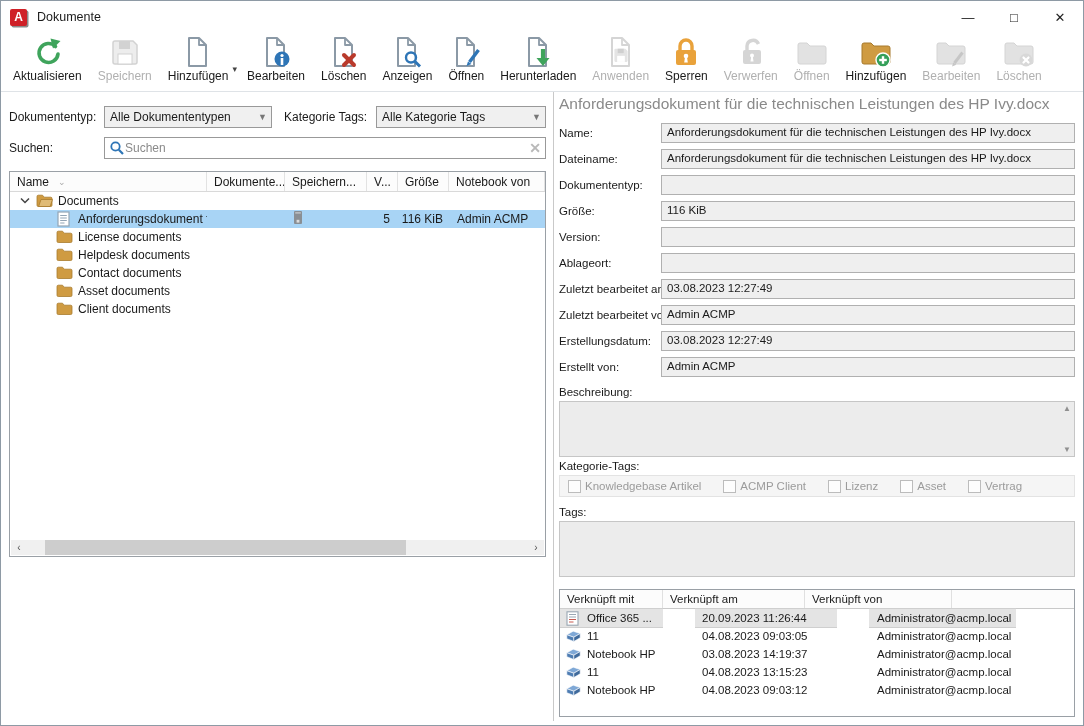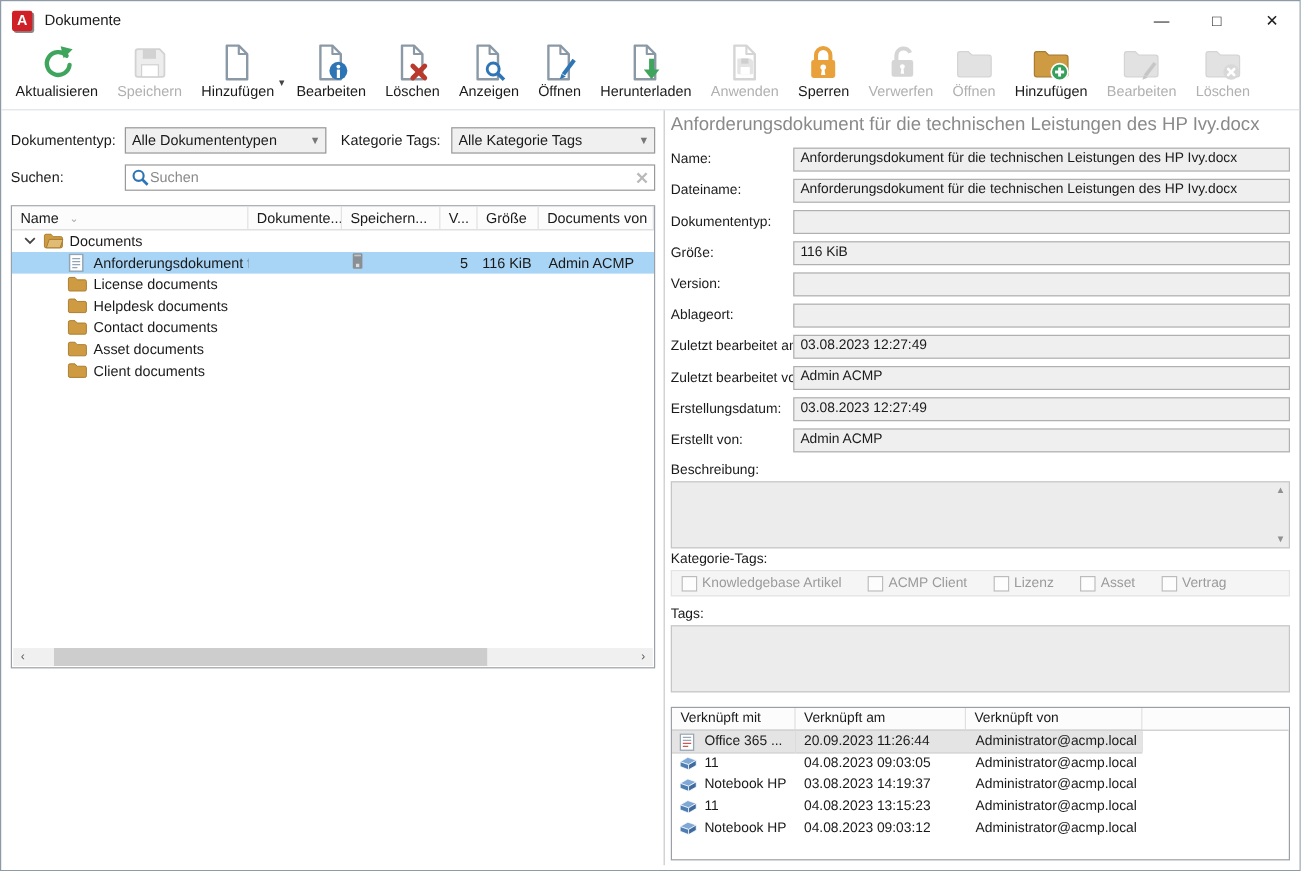--- a/index.html
+++ b/index.html
@@ -84,21 +84,21 @@
   .cat-item { display:flex; align-items:center; margin-right:22px; }
   .cb { width:13px; height:13px; background:#fdfdfd; border:1px solid #bcbcbc; margin-right:4px; flex:none; }
   .cat-item .cb-label { color:#9b9b9b; font-size:11.5px; white-space:nowrap; }
   .tags-box { height:56px; background:#ececec; border:1px solid #c6c6c6; margin-bottom:10px; }
 
   
   .links-table { flex:1; border:1px solid #9aa0a6; background:#fff; overflow:hidden; margin-top:2px; }
   .lhead { display:flex; height:19px; background:#fcfcfc; border-bottom:1px solid #c9c9c9; }
   .lhcell { display:flex; align-items:center; padding-left:7px; border-right:1px solid #e0e0e0; white-space:nowrap; font-size:11.5px; }
   .l0{width:103px;flex:none;} .l1{width:142px;flex:none;} .l2{width:147px;flex:none;} .l3{flex:1; border-right:none;}
-  .lrow { display:flex; height:18px; align-items:center; font-size:11.5px; }
+  .lrow { display:flex; height:18px; align-items:center; font-size:11.5px;gap:32px; }
   .lrow .lc { white-space:nowrap; overflow:hidden; display:flex; align-items:center; height:100%; }
   .lrow.selected .l0, .lrow.selected .l1, .lrow.selected .l2 { background:#e4e4e4; box-shadow:0 1px 0 #cfcfcf, 0 -1px 0 #cfcfcf; }
   .licon { width:18px; height:15px; margin:0 4px 0 5px; flex:none; }
   .lrow .l1 { padding-left:7px; } .lrow .l2 { padding-left:8px; }
 </style>
 </head>
 <body>
 
 <div class="window">
 
@@ -287,21 +287,21 @@
           <div class="thcell c2">
             <span>Speichern...</span>
           </div>
           <div class="thcell c3">
             <span>V...</span>
           </div>
           <div class="thcell c4">
             <span>Größe</span>
           </div>
           <div class="thcell c5">
-            <span>Documents von</span>
+            <span>Notebook von</span>
           </div>
         </div>
       <div class="tbody">
           <div class="trow">
             <div class="tname c0">
               <span class="tw-chev"><svg width="10" height="9" viewBox="0 0 10 9">
                   <path d="M1 2.5 l4 4 4-4" fill="none" stroke="#444" stroke-width="1.5"></path>
                 </svg></span>
               <span class="ticon16"><svg width="17" height="15" viewBox="0 0 17 15">
                   <path d="M1 3.5 q0-1.3 1.3-1.3 h4.2 l1.8 2 h6.4 q1.3 0 1.3 1.3 v6.7 q0 1.3-1.3 1.3 H2.3 q-1.3 0-1.3-1.3 z" fill="#cf9b42" stroke="#a87b2d" stroke-width="0.8"></path>

